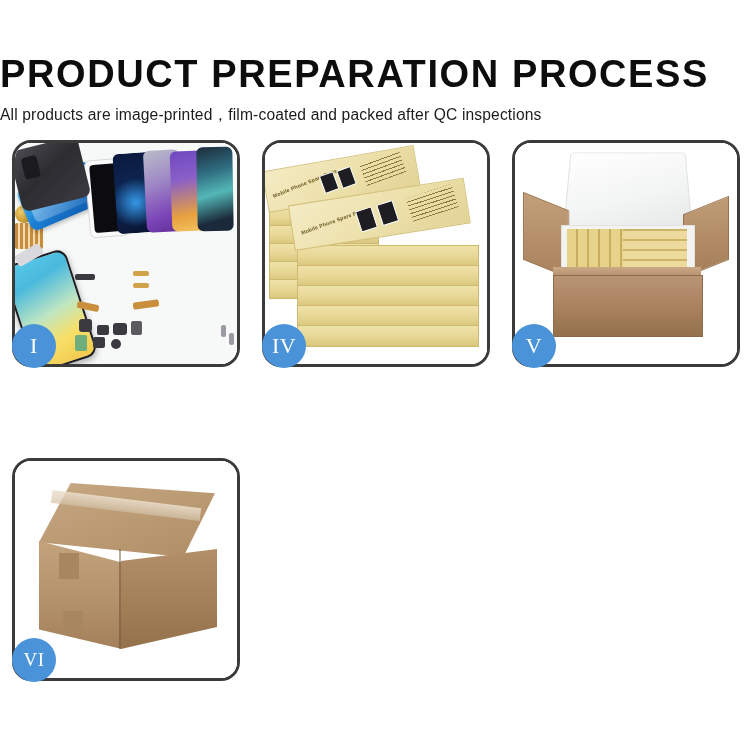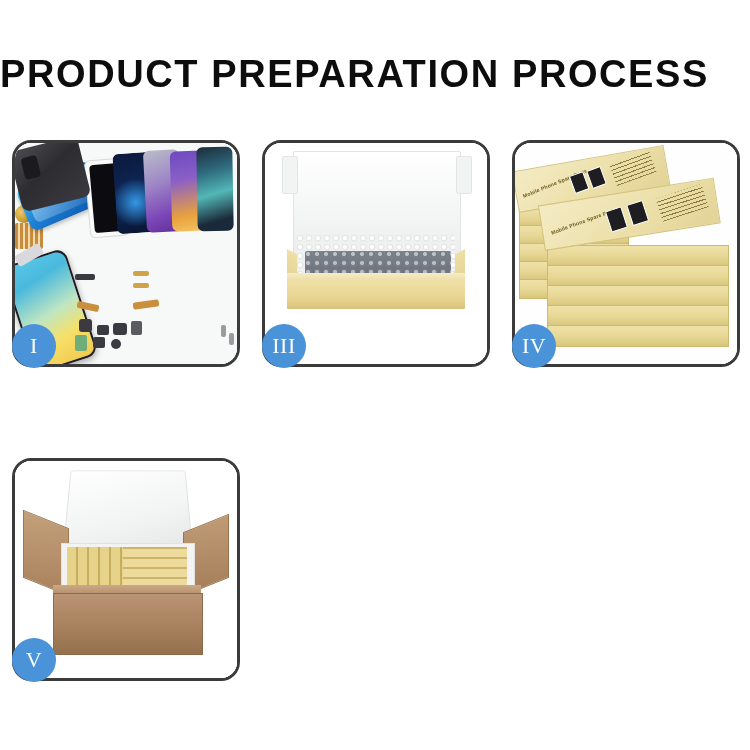--- a/index.html
+++ b/index.html
@@ -391,20 +391,21 @@
     background:rgba(90,68,44,.45);
   }
 </style>
 </head>
 <body>
 
 <div class="page">
 
   <div class="header">
     <div class="title">PRODUCT PREPARATION PROCESS</div>
+    <div class="subtitle">All products are image-printed，film-coated and packed after QC inspections</div>
   </div>
 
   <div class="grid">
 
     <div class="panel">
       <div class="panel-inner">
         <div class="scene1">
           <div class="ph ph1"></div>
           <div class="ph ph2"></div>
           <div class="ph ph3"></div>
@@ -429,34 +430,20 @@
           <div class="part p-sm7"></div>
           <div class="part p-screw1"></div>
           <div class="part p-screw2"></div>
           <div class="p-tool"></div>
         </div>
       </div>
       <div class="badge">I</div>
     </div>
 
 
-    <div class="panel">
-      <div class="panel-inner">
-        <div class="scene3">
-          <div class="b3-lid"></div>
-          <div class="b3-leftwall"></div>
-          <div class="b3-rightwall"></div>
-          <div class="b3-foam"></div>
-          <div class="b3-bubble"></div>
-          <div class="b3-rim"></div>
-          <div class="b3-front"></div>
-        </div>
-      </div>
-      <div class="badge">III</div>
-    </div>
 
     <div class="panel">
       <div class="panel-inner">
         <div class="scene4">
           <div class="stack">
 
             <div class="kbox" style="left:0px; top:54px; width:108px; height:18px;"></div>
             <div class="kbox" style="left:0px; top:72px; width:108px; height:18px;"></div>
             <div class="kbox" style="left:0px; top:90px; width:108px; height:18px;"></div>
             <div class="kbox" style="left:0px; top:108px; width:108px; height:18px;"></div>
@@ -497,15 +484,29 @@
           <div class="c5-inner"></div>
           <div class="c5-boxes"></div>
           <div class="c5-boxes2"></div>
           <div class="c5-rim"></div>
           <div class="c5-front"></div>
         </div>
       </div>
       <div class="badge">V</div>
     </div>
 
+    <div class="panel">
+      <div class="panel-inner">
+        <div class="scene6">
+          <div class="c6-top"></div>
+          <div class="c6-tape"></div>
+          <div class="c6-left"></div>
+          <div class="c6-right"></div>
+          <div class="c6-tab1"></div>
+          <div class="c6-tab2"></div>
+          <div class="c6-edge"></div>
+        </div>
+      </div>
+      <div class="badge small-num">VI</div>
+    </div>
 
   </div>
 </div>
 
 </body></html>

